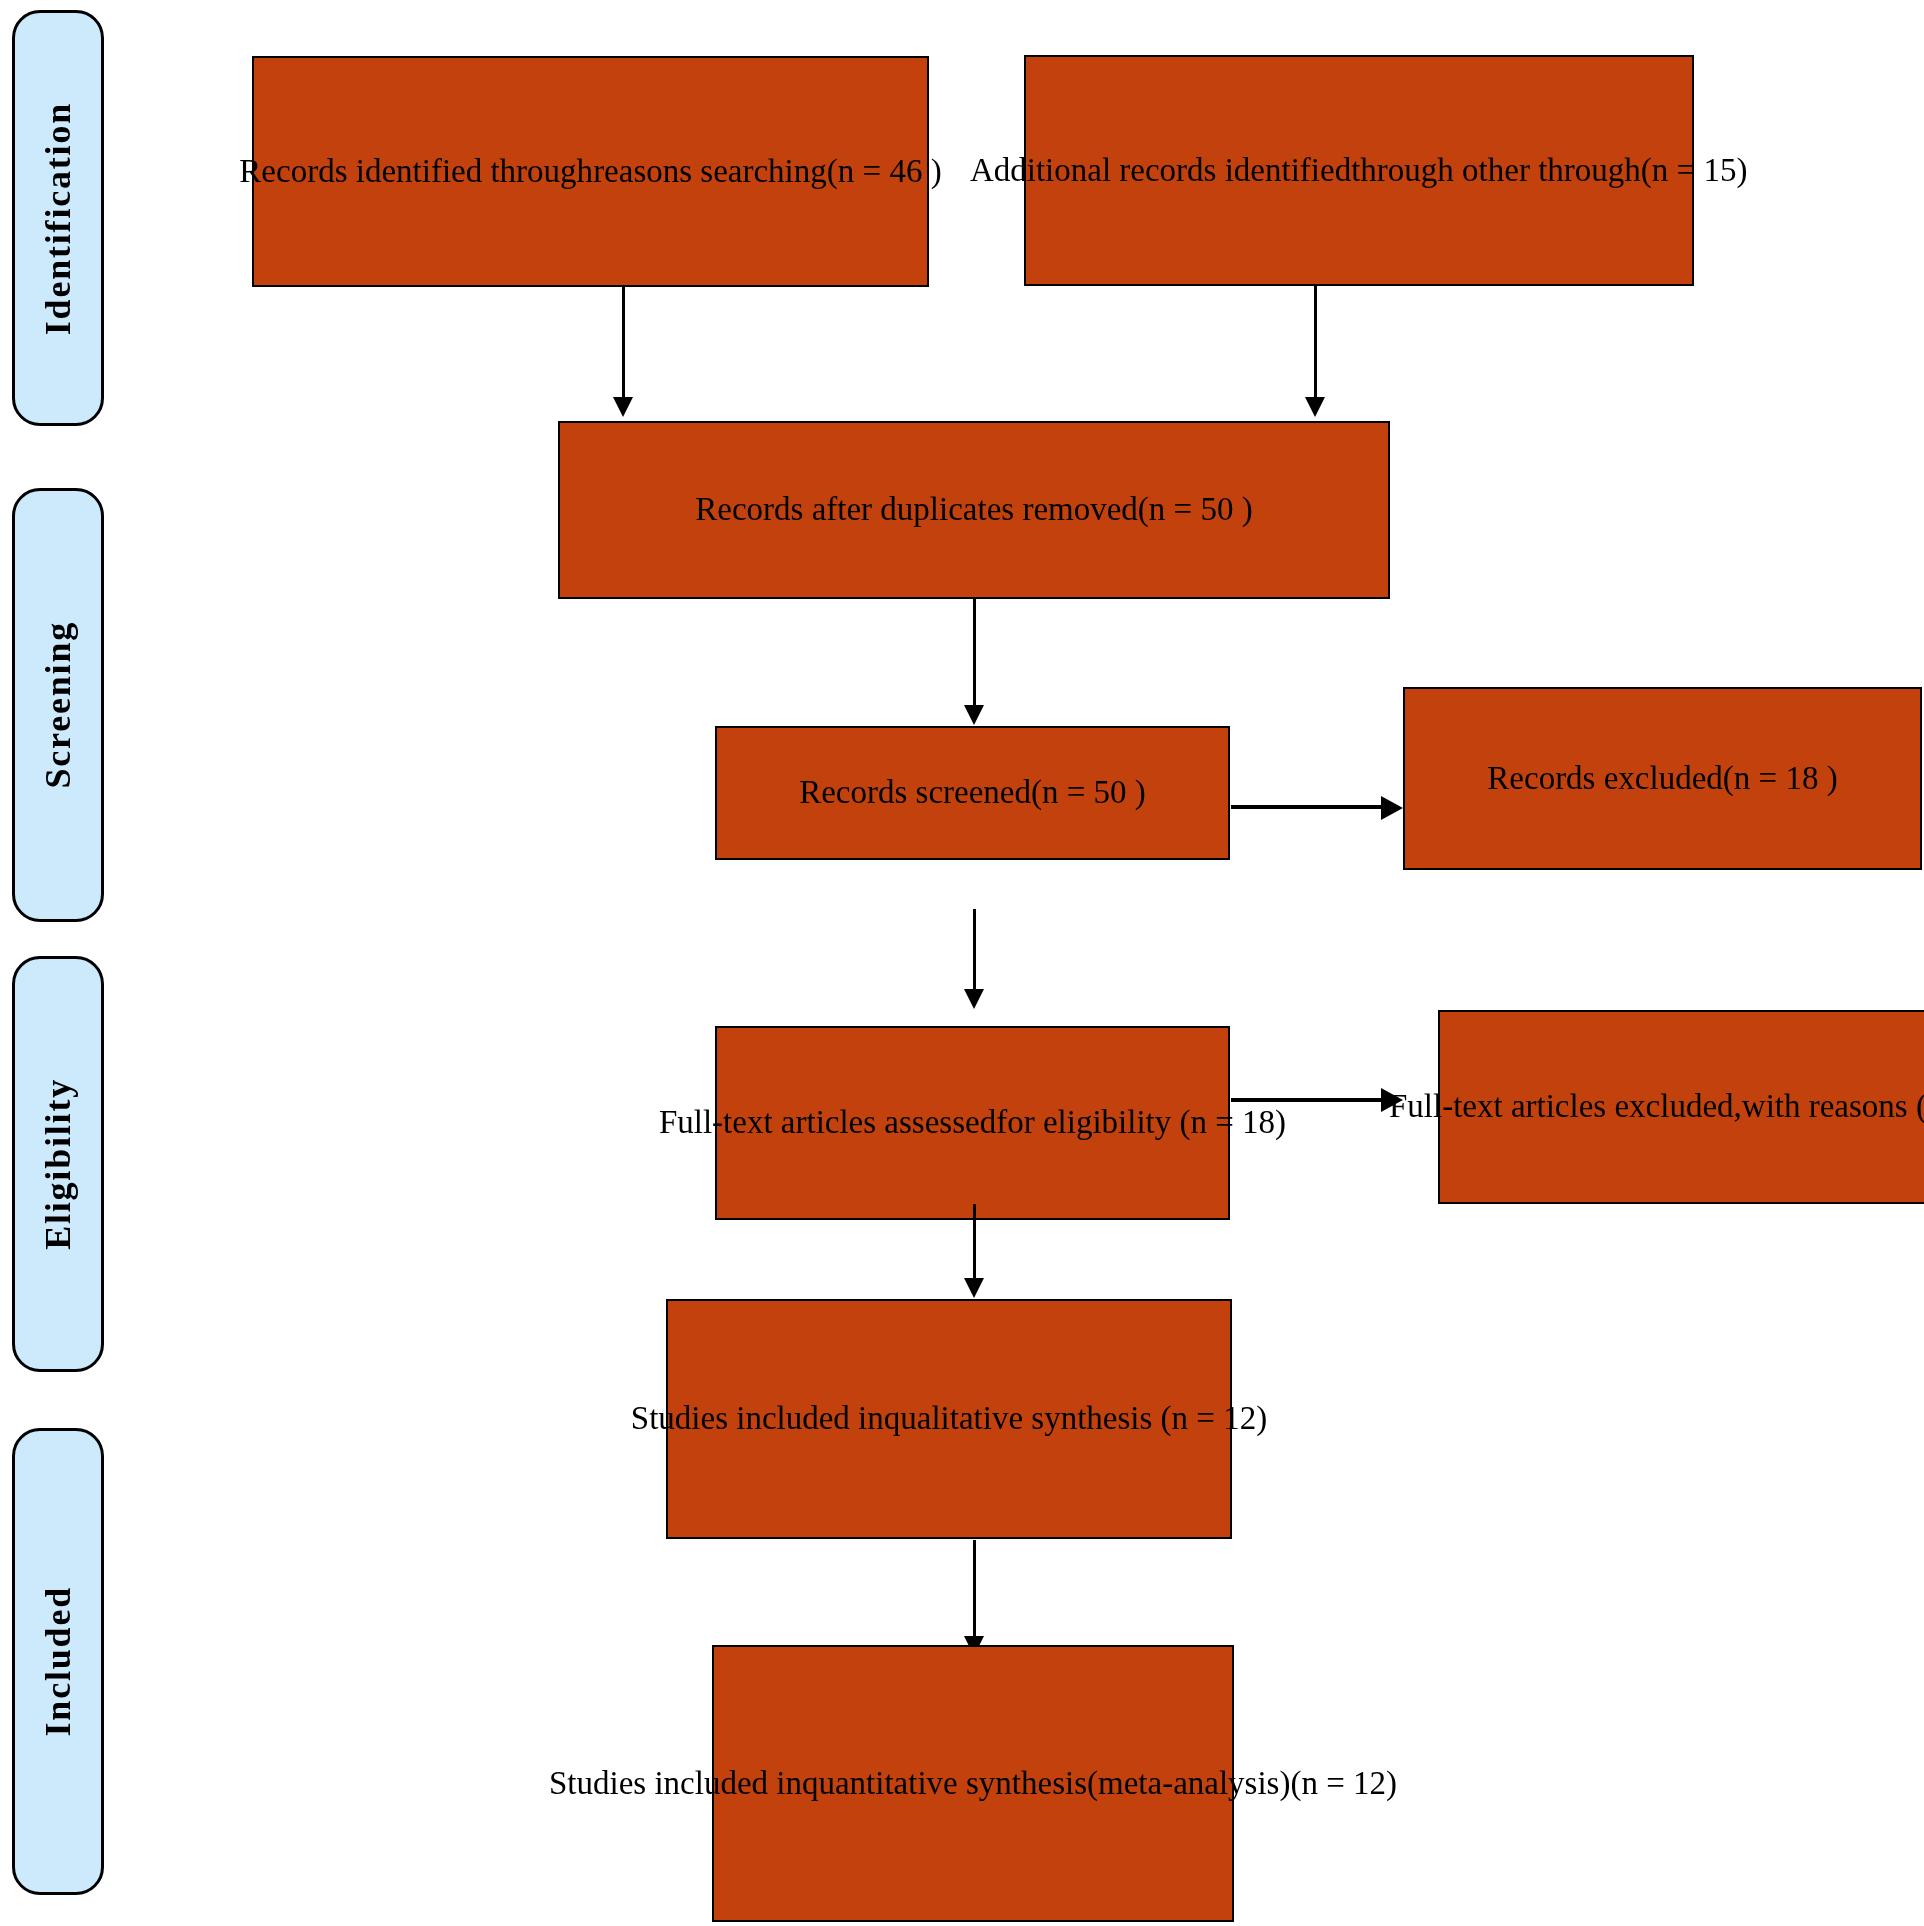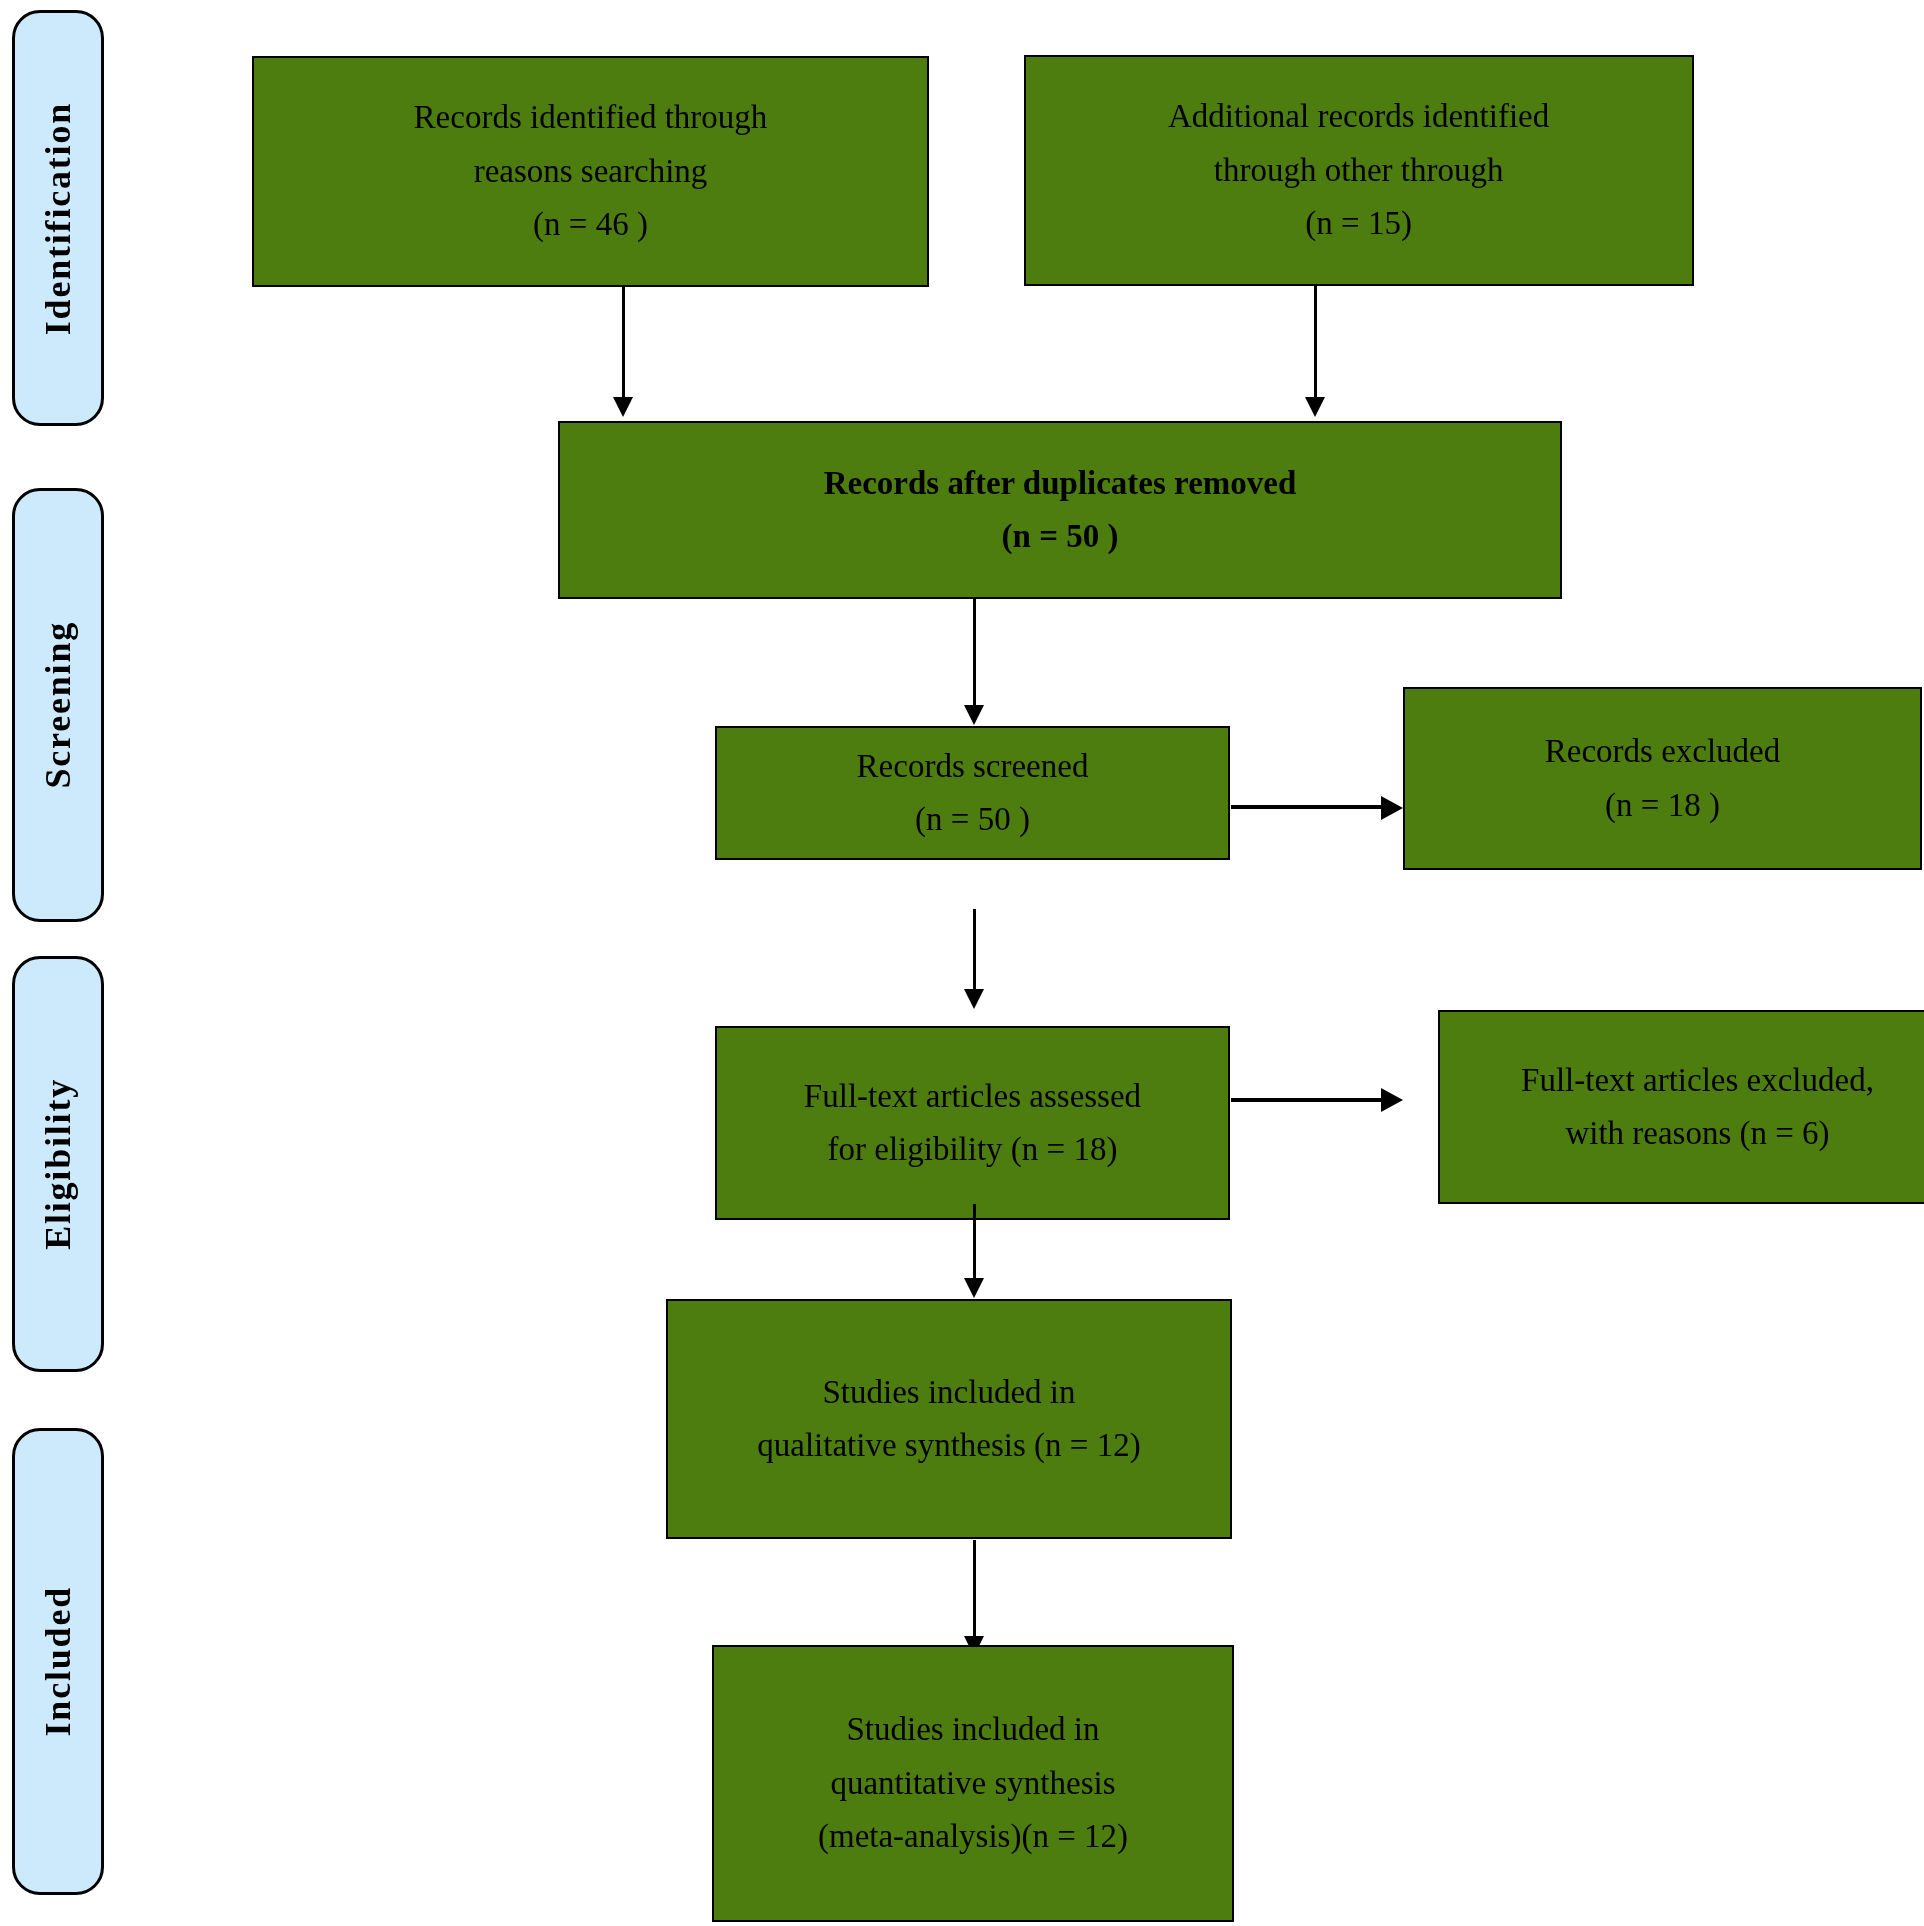--- a/index.html
+++ b/index.html
@@ -33,25 +33,25 @@
     font-weight:bold;
     letter-spacing:1.8px;
     font-size:36px;
     line-height:1;
     white-space:nowrap;
   }
 
   
   .node{
     position:absolute;
-    background:#4d7c0f;
+    background:#c2410c;
     border:2.8px solid #000000;
     box-sizing:border-box;
     display:flex;
-    flex-direction:column;
+    flex-direction:row;
     align-items:center;
     justify-content:center;
     text-align:center;
     padding:8.3px 15.7px;
   }
   .node .line{
     font-size:33px;
     line-height:1.62;
     white-space:nowrap;
   }
@@ -114,21 +114,21 @@
     <div class="line">through other through</div>
     <div class="line">(n = 15)</div>
   </div>
 
   <div class="vline" style="left:622px; top:287px; height:116px;"></div>
   <div class="arrow-down" style="left:613px; top:397px;"></div>
 
   <div class="vline" style="left:1314px; top:286px; height:117px;"></div>
   <div class="arrow-down" style="left:1305px; top:397px;"></div>
 
-  <div class="node" style="left:558px; top:421px; width:1004px; height:178px;font-weight:bold;">
+  <div class="node" style="left:558px; top:421px; width:832px; height:178px;">
     <div class="line">Records after duplicates removed</div>
     <div class="line">(n = 50 )</div>
   </div>
 
   <div class="vline" style="left:973px; top:599px; height:111px;"></div>
   <div class="arrow-down" style="left:964px; top:705px;"></div>
 
   <div class="node" style="left:715px; top:726px; width:515px; height:134px;">
     <div class="line">Records screened</div>
     <div class="line">(n = 50 )</div>

